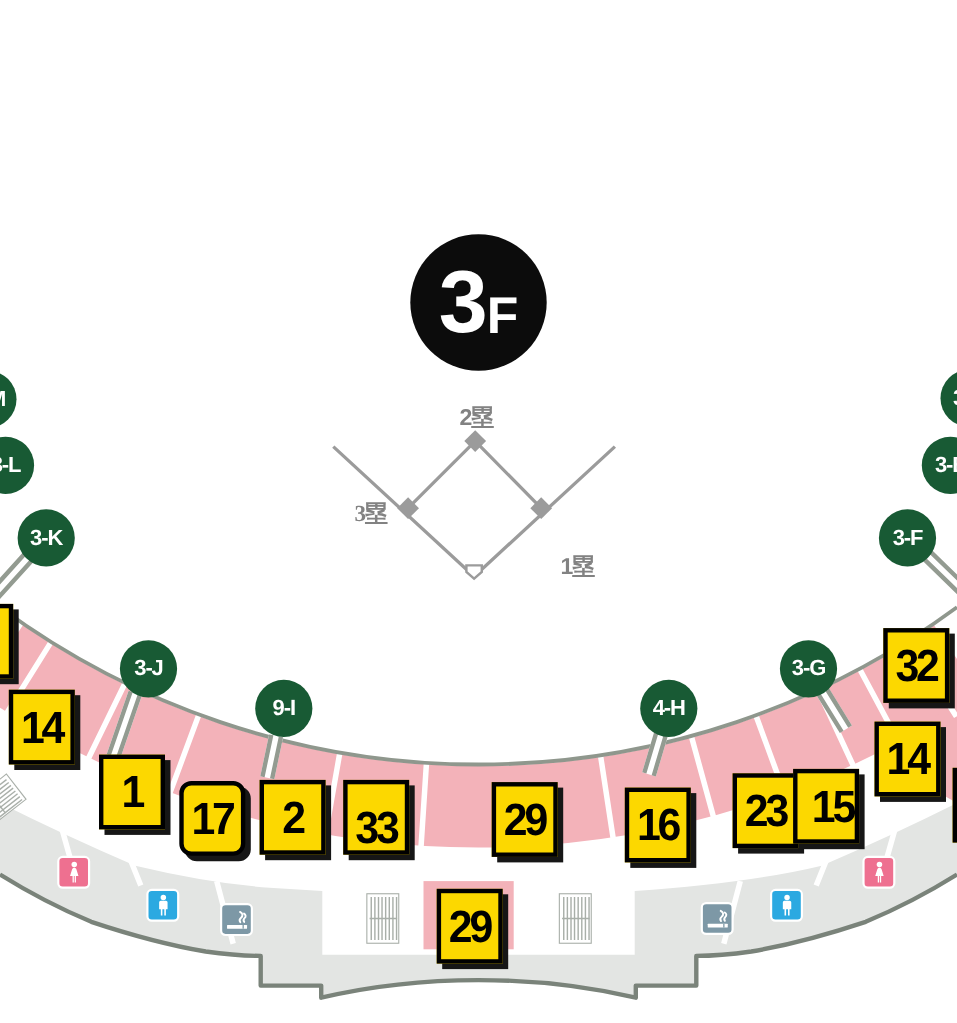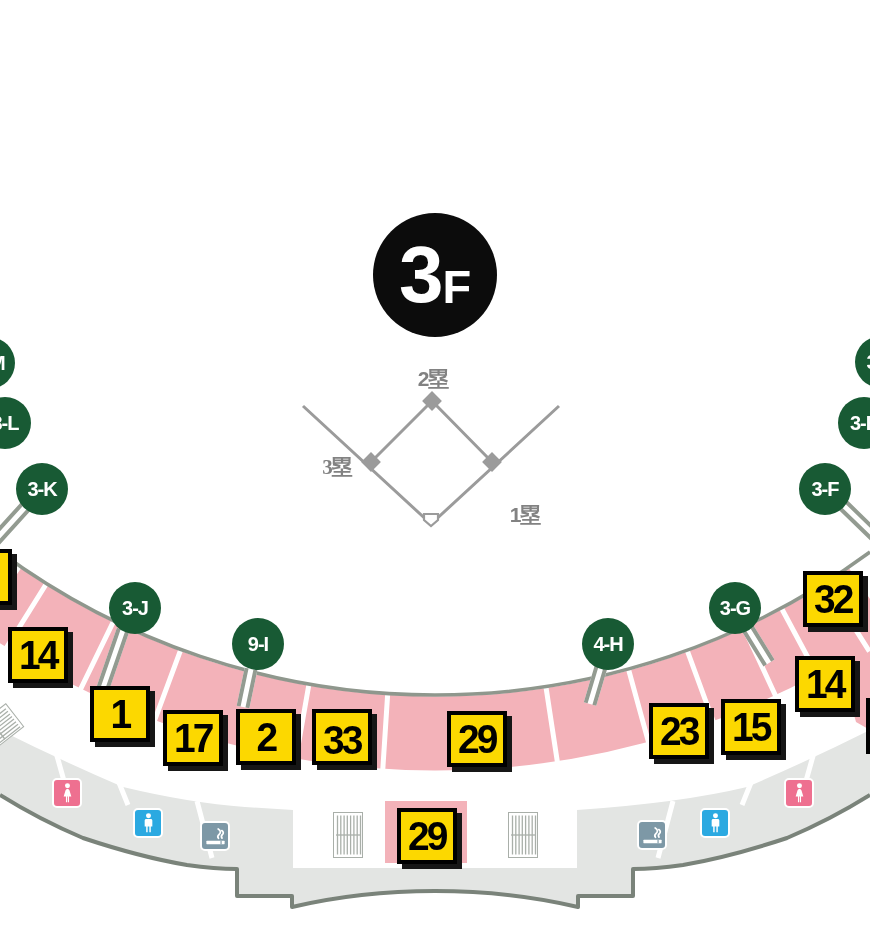--- a/index.html
+++ b/index.html
@@ -22,21 +22,21 @@
     color:#828282;white-space:nowrap;z-index:4;letter-spacing:-1px;
   }
   
   .gate{
     position:absolute;width:52px;height:52px;border-radius:50%;
     background:var(--c-gate_green,#185a34);display:flex;align-items:center;justify-content:center;z-index:7;
   }
   .gate-label{color:#fff;font-weight:bold;font-size:20px;letter-spacing:-1px;}
   
   .section-box{
-    position:absolute;width:60px;height:56px;box-sizing:border-box;
+    position:absolute;width:60px;height:68px;box-sizing:border-box;
     background:var(--c-section_fill,#fcd800);border:4px solid #000;
     box-shadow:5px 5px 0 #161616;display:flex;align-items:center;justify-content:center;z-index:8;
   }
   .section-num{
     font-weight:bold;font-size:41px;line-height:1;color:#000;letter-spacing:-3px;
     transform:scaleX(.95);
   }
   
   .facility{
     position:absolute;width:30px;height:30px;box-sizing:border-box;border-radius:5px;
@@ -140,36 +140,39 @@
   </div>
     <div class="section-box" style="left: -48px; top: 549px;">
     <span class="section-num"></span>
   </div>
     <div class="section-box" style="left: 8px; top: 627px;">
     <span class="section-num">14</span>
   </div>
     <div class="section-box" style="left: 90px; top: 686px;">
     <span class="section-num">1</span>
   </div>
-    <div class="section-box" style="left: 163px; top: 710px;">
+    <div class="section-box" style="left: 163px; top: 710px; border-radius: 11px;">
     <span class="section-num">17</span>
   </div>
     <div class="section-box" style="left: 236px; top: 709px;">
     <span class="section-num">2</span>
   </div>
     <div class="section-box" style="left: 312px; top: 709px; align-items: flex-end;">
     <span class="section-num">33</span>
   </div>
     <div class="section-box" style="left: 447px; top: 711px;">
     <span class="section-num">29</span>
   </div>
-    <div class="section-box" style="left: 649px; top: 703px; text-align: right;">
+    <div class="section-box" style="left: 568px; top: 716px;">
+    <span class="section-num">16</span>
+  </div>
+    <div class="section-box" style="left: 666px; top: 703px; text-align: right;">
     <span class="section-num">23</span>
   </div>
-    <div class="section-box" style="left: 721px; top: 699px;">
+    <div class="section-box" style="left: 721px; top: 699px; justify-content: flex-end;">
     <span class="section-num">15</span>
   </div>
     <div class="section-box" style="left: 795px; top: 656px;">
     <span class="section-num">14</span>
   </div>
     <div class="section-box" style="left: 803px; top: 571px;">
     <span class="section-num">32</span>
   </div>
     <div class="section-box" style="left: 866px; top: 698px;">
     <span class="section-num"></span>

